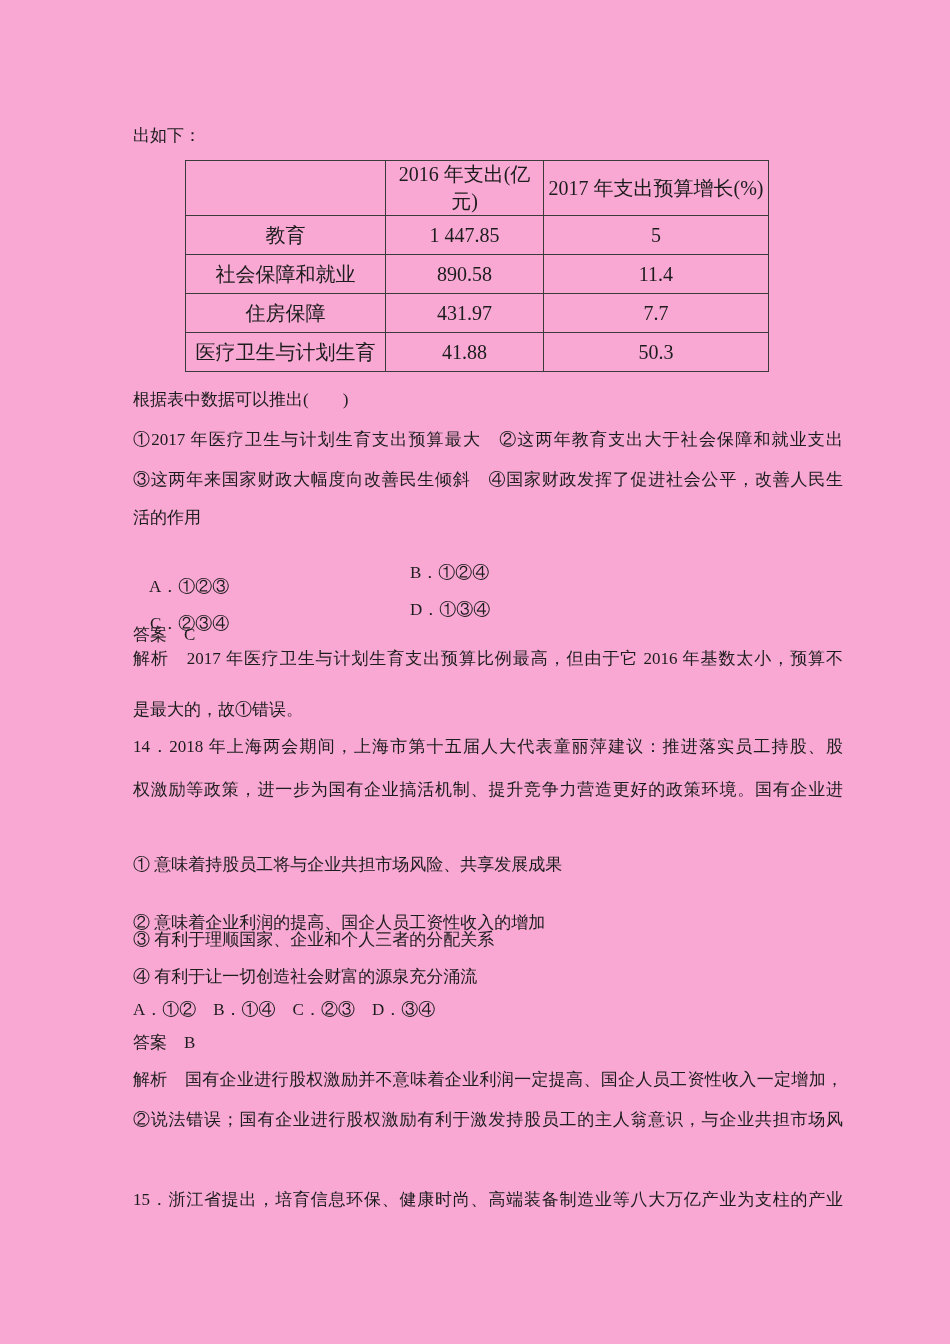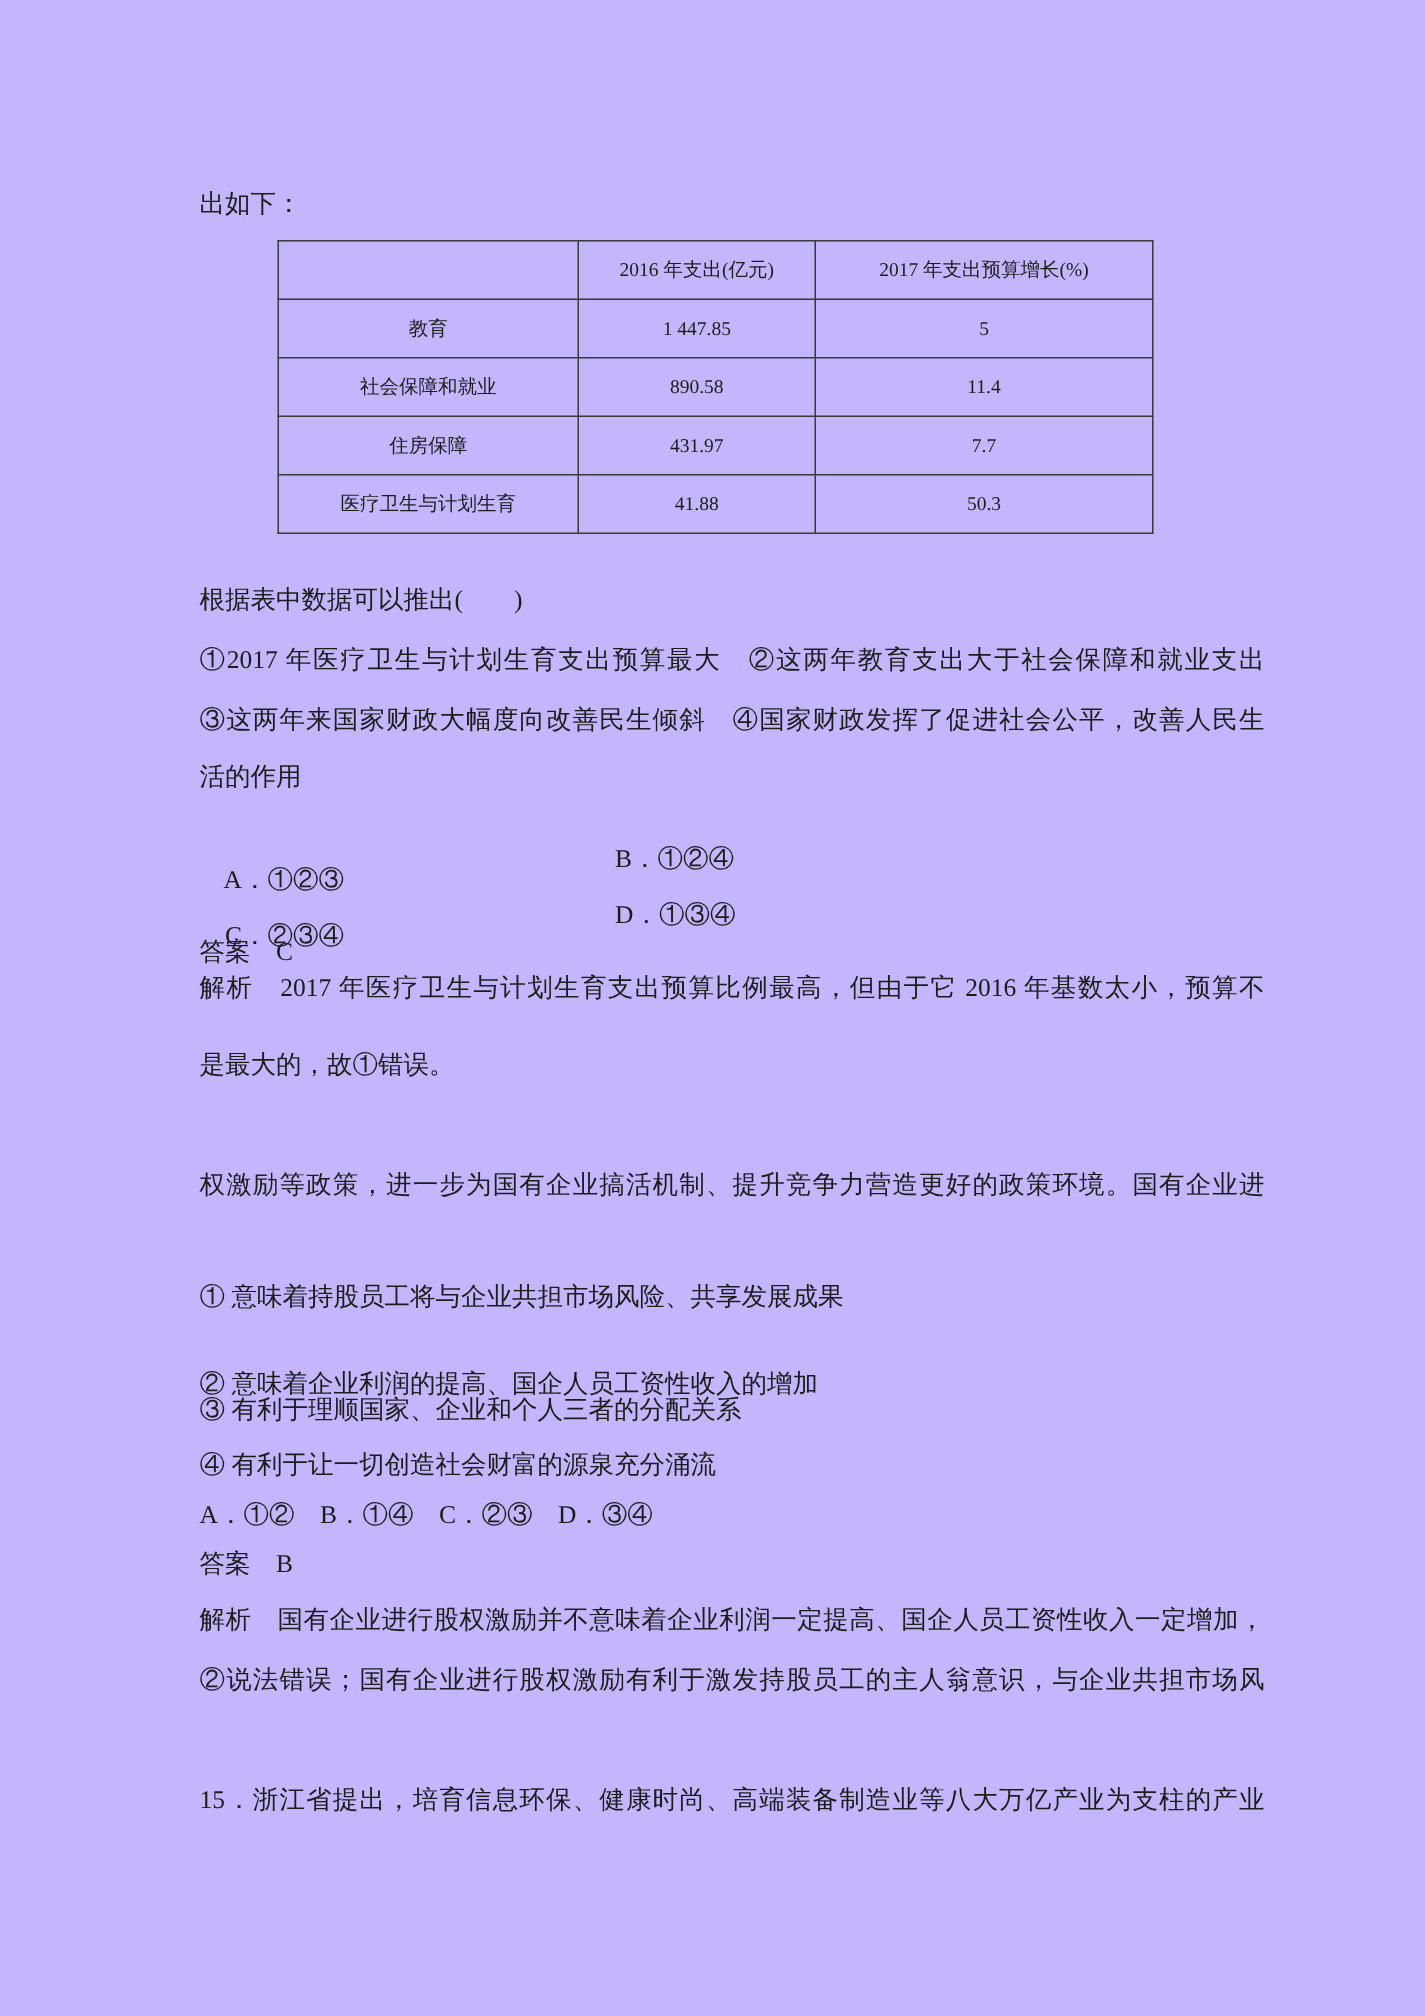--- a/index.html
+++ b/index.html
@@ -1,20 +1,20 @@
 <!DOCTYPE html>
 <html><head>
 <meta charset="utf-8">
 <style>
   html, body { margin: 0; padding: 0; background: #ffffff; }
   .page {
     position: relative;
     width: 950px;
     height: 1344px;
-    background: #c4b5fd;
+    background: #f9a8d4;
     font-family: "Liberation Serif", "DejaVu Serif", serif;
     color: #1c1c1c;
     font-size: 17px;
     overflow: hidden;
   }
   .line {
     position: absolute;
     left: 133px;
     width: 710px;
     line-height: 26px;
@@ -30,21 +30,21 @@
     left: 277px;
     top: 0;
     margin-top: 12px;
   }
   table.data-table {
     position: absolute;
     left: 185px;
     top: 160px;
     border-collapse: collapse;
     table-layout: fixed;
-    font-size: 13px;
+    font-size: 20px;
   }
   table.data-table td {
     border: 1px solid #3a3a3a;
     height: 38px;
     padding: 0 4px;
     text-align: center;
     vertical-align: middle;
     overflow: hidden;
   }
 </style>
@@ -101,20 +101,21 @@
   </div>
   <div class="line" style="top:585px">
     <span>C．②③④</span>
     <span class="col2">D．①③④</span>
   </div>
 
   <div class="line" style="top:622px">答案　C</div>
   <div class="line just" style="top:646px">解析　2017 年医疗卫生与计划生育支出预算比例最高，但由于它 2016 年基数太小，预算不</div>
   <div class="line" style="top:697px">是最大的，故①错误。</div>
 
+  <div class="line just" style="top:734px">14．2018 年上海两会期间，上海市第十五届人大代表童丽萍建议：推进落实员工持股、股</div>
   <div class="line just" style="top:777px">权激励等政策，进一步为国有企业搞活机制、提升竞争力营造更好的政策环境。国有企业进</div>
 
   <div class="line" style="top:852px">① 意味着持股员工将与企业共担市场风险、共享发展成果</div>
   <div class="line" style="top:910px">② 意味着企业利润的提高、国企人员工资性收入的增加</div>
   <div class="line" style="top:927px">③ 有利于理顺国家、企业和个人三者的分配关系</div>
   <div class="line" style="top:964px">④ 有利于让一切创造社会财富的源泉充分涌流</div>
 
   <div class="line" style="top:997px">A．①②　B．①④　C．②③　D．③④</div>
   <div class="line" style="top:1030px">答案　B</div>
   <div class="line just" style="top:1067px">解析　国有企业进行股权激励并不意味着企业利润一定提高、国企人员工资性收入一定增加，</div>

